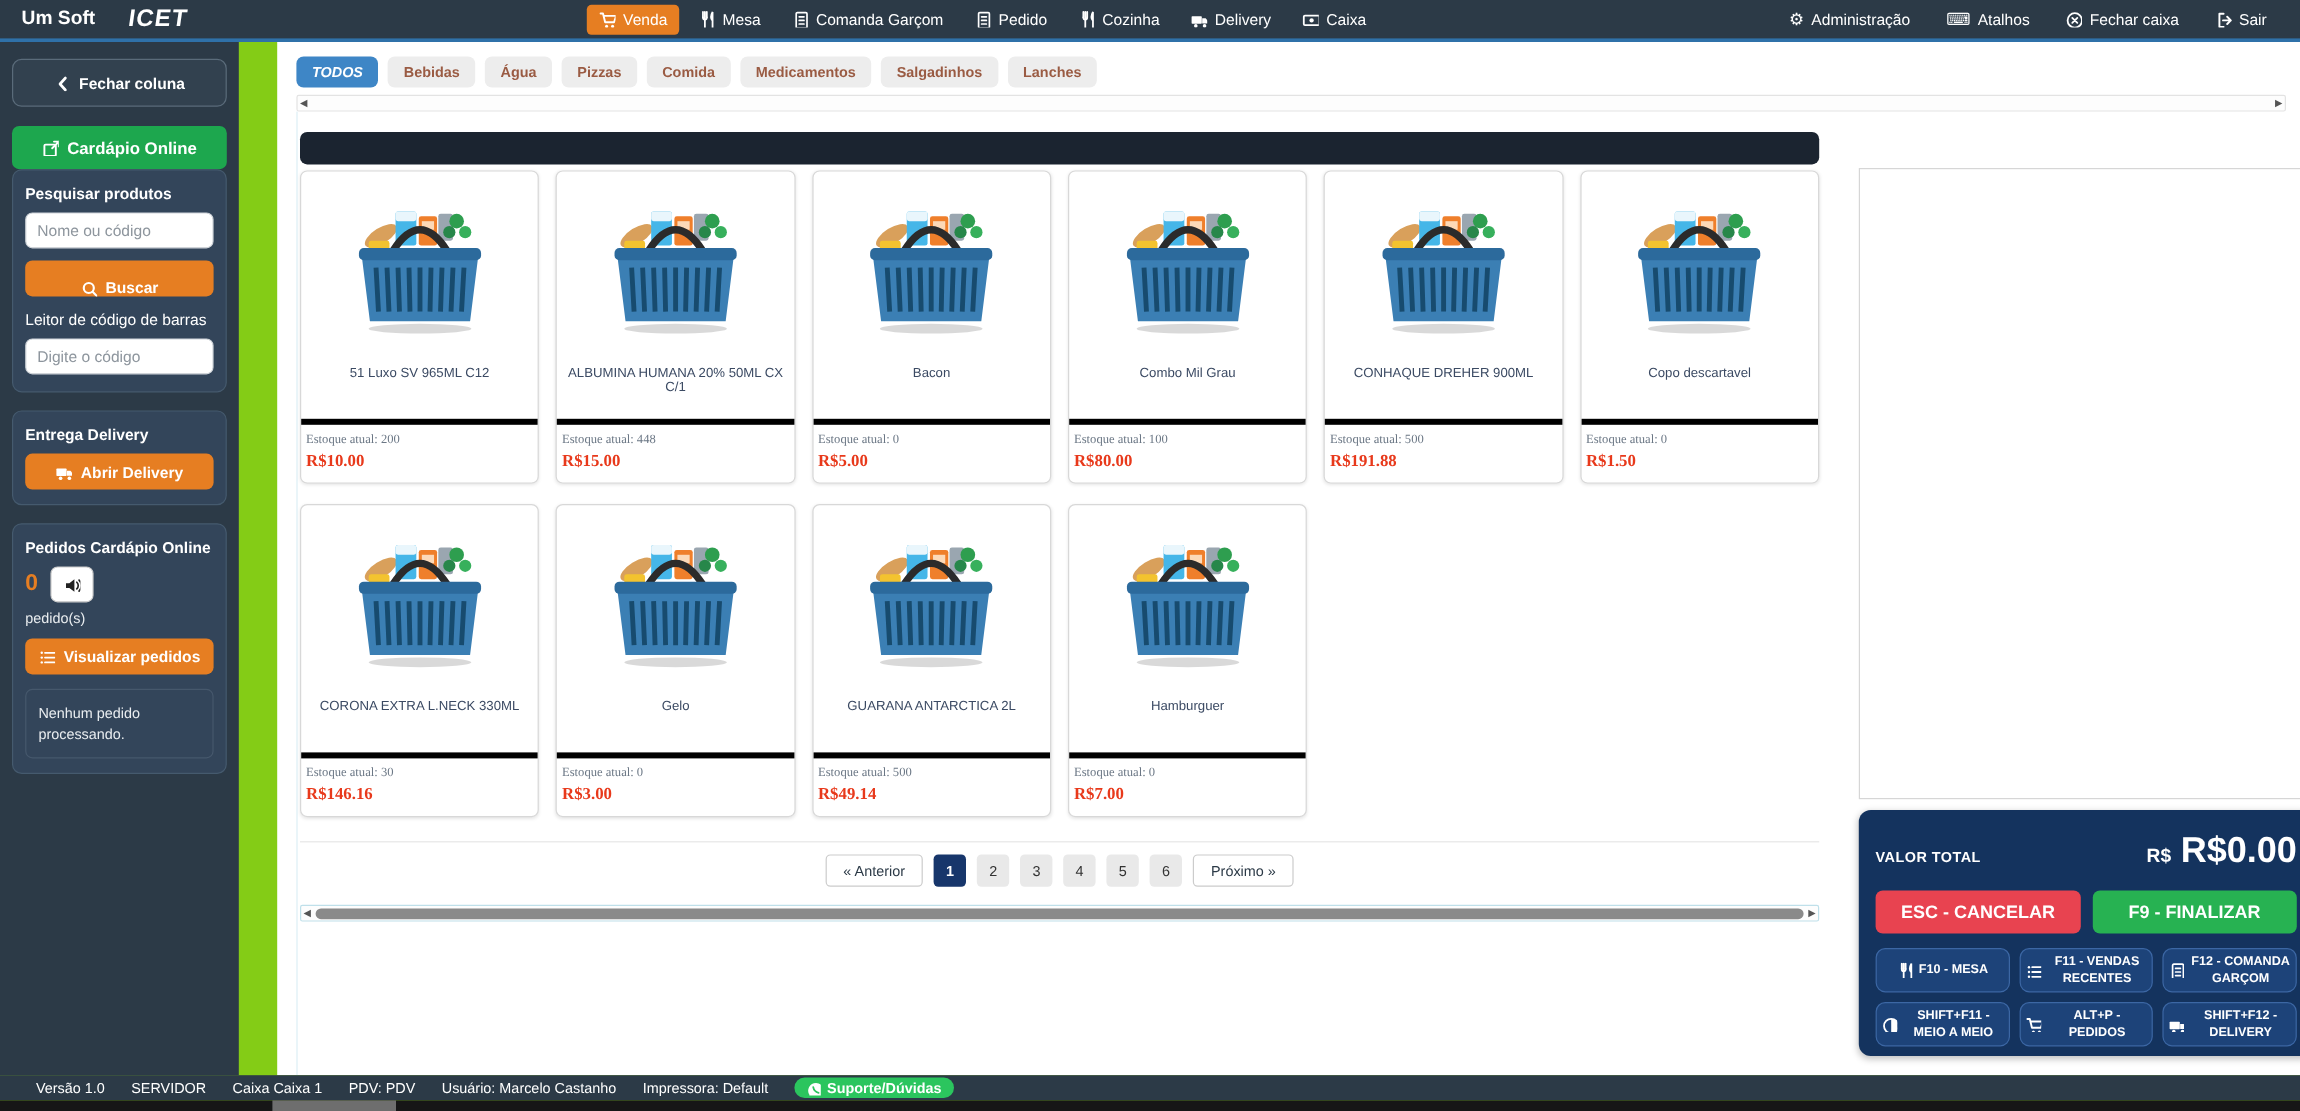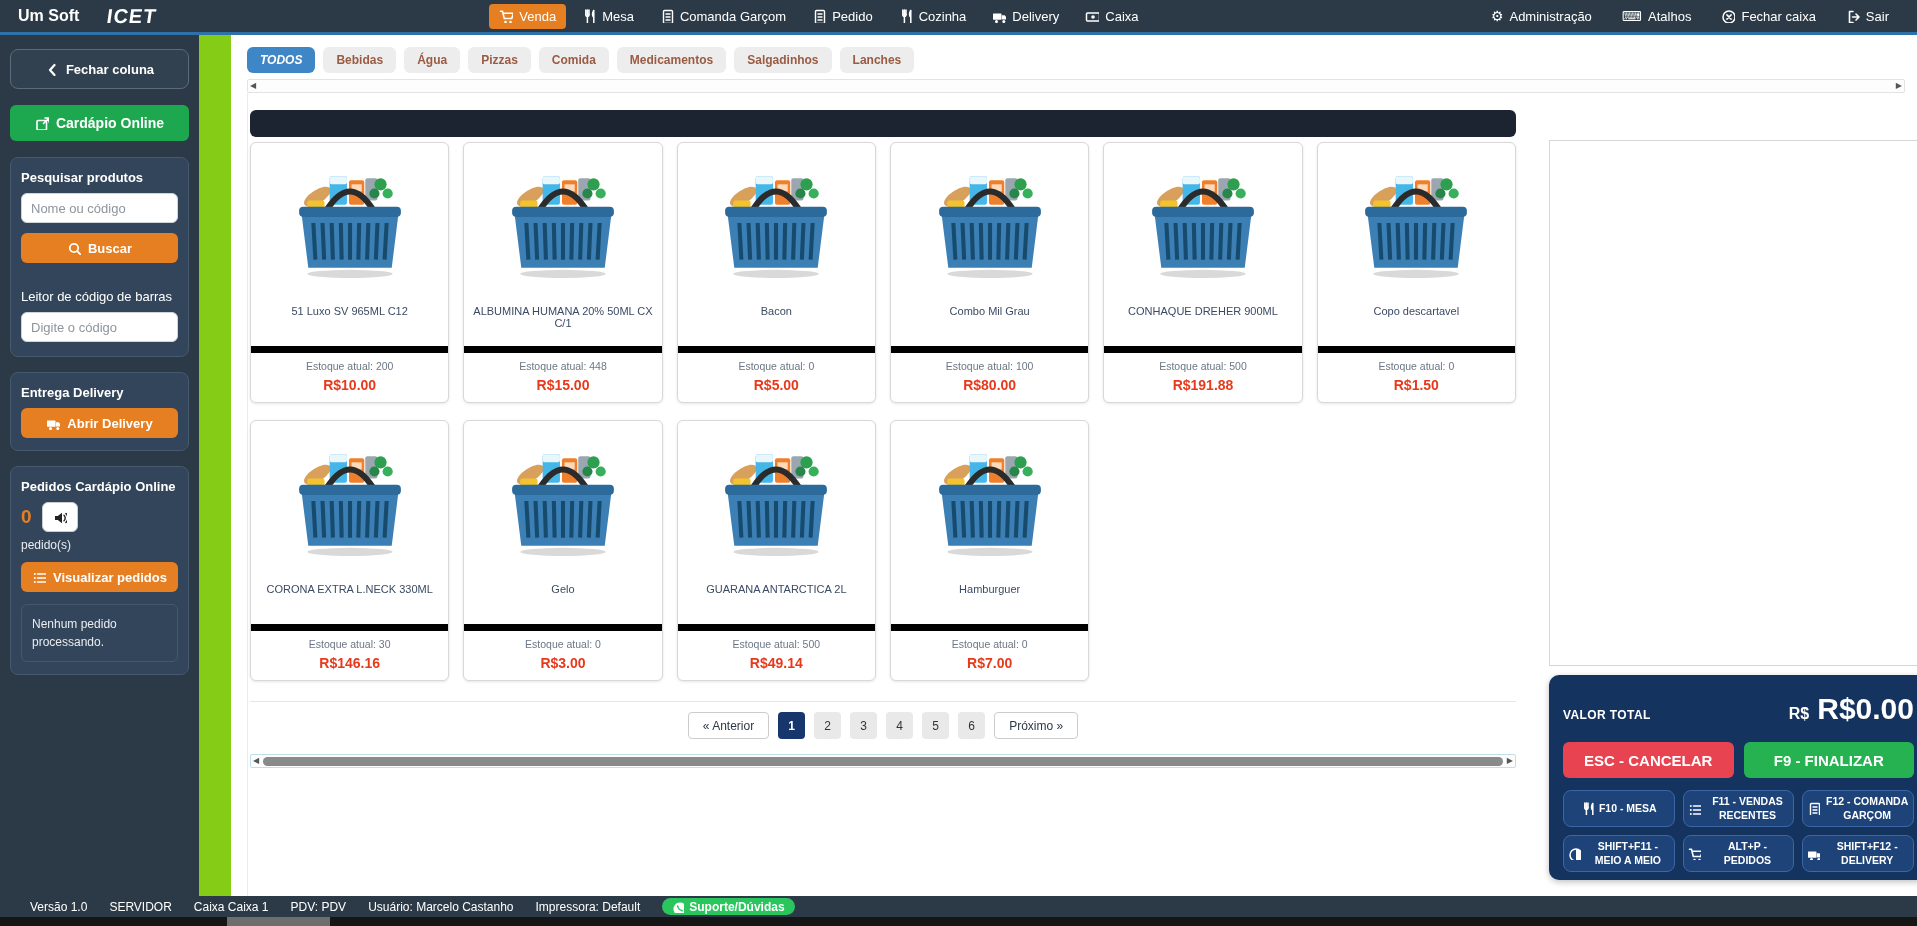--- a/index.html
+++ b/index.html
@@ -23,21 +23,21 @@
   
   .bodyrow { flex:1 1 auto; display:flex; min-height:0;gap:32px; }
 
   
   .sidebar { width:199px; background:#2c3a47; padding:14px 10px; color:#fff; flex:0 0 auto; overflow:hidden; }
   .btn { border:none; border-radius:6px; font-weight:bold; cursor:pointer;
          display:flex; align-items:center; justify-content:center; gap:7px;
          font-family:inherit; }
   .close-col { width:100%; height:40px; background:#32414f; border:1px solid #5a6b7a;
                color:#fff; font-size:13px; border-radius:8px; margin-bottom:16px; }
-  .cardapio { width:100%; height:36px; background:#1da74e; color:#fff; font-size:14px; margin-bottom:16px; }
+  .cardapio { width:100%; height:36px; background:#1da74e; color:#fff; font-size:14px; margin-bottom:0; }
   .side-card { background:#33455a; border:1px solid #455a6e; border-radius:8px; padding:12px 10px; margin-bottom:15px; }
   .side-label { font-size:13px; font-weight:bold; margin-bottom:8px; display:block; }
   .side-label.thin { font-weight:normal; }
   .side-input { width:100%; height:30px; border-radius:6px; border:1px solid #cfd4d9; padding:0 9px;
                 font-size:13px; font-family:inherit; color:#333; margin-bottom:10px; }
   .side-input::placeholder { color:#8d959d; }
   .orange-btn { width:100%; height:30px; background:#e67e22; color:#fff; font-size:13px; }
   .count-row { display:flex; align-items:center; gap:10px; margin:4px 0 6px; }
   .order-count { color:#e67e22; font-size:19px; font-weight:bold; }
   .sound-btn { width:36px; height:30px; background:#fff; border:1px solid #ccc; border-radius:6px;
@@ -63,21 +63,21 @@
 
   .workarea { flex:1; display:flex; min-height:0; }
   .products-col { width:1269px; flex:0 0 auto; margin-left:16px; border-left:1px solid #ddeef5; padding-left:2px; }
   .announce { height:27px; background:#1b2430; border-radius:6px; margin-top:17px; }
 
   .grid { display:grid; grid-template-columns:repeat(6,1fr); gap:17px 14px; margin-top:5px; }
   .pcard { background:#fff; border:1px solid #d8d8d8; border-radius:6px; height:261px;
            box-shadow:0 1px 3px rgba(0,0,0,.10); display:flex; flex-direction:column; cursor:pointer; }
   .pimg { height:152px; display:flex; align-items:center; justify-content:center; padding-top:8px; }
   .pname { font-size:11px; color:#3b4a63; text-align:center; padding:10px 6px 0; flex:1; }
-  .pfoot { border-top:7px solid #000000; padding:7px 4px 9px; text-align:center; }
+  .pfoot { border-top:5px solid #000000; padding:7px 4px 9px; text-align:left;font-family:Liberation Serif, serif; }
   .pstock { font-size:10.5px; color:#6b7785; margin-bottom:5px; }
   .pprice { font-size:14px; font-weight:bold; color:#e8391b; }
 
   .pag-sep { border-top:1px solid #e6e6e6; margin-top:20px; }
   .pagination { display:flex; justify-content:center; align-items:center; gap:9px; margin-top:10px; }
   .pg { height:27px; min-width:27px; border-radius:4px; border:1px solid #ccc; background:#fff;
         font-size:12px; color:#2c3a47; display:flex; align-items:center; justify-content:center;
         padding:0 14px; cursor:pointer; font-family:inherit; }
   .pg.num { padding:0; width:27px; background:#e9e9e9; border:none; color:#333; }
   .pg.num.active { background:#17366b; color:#fff; font-weight:bold; }
@@ -288,21 +288,21 @@
       <button class="btn cardapio">
         <svg class="ic">
             <use href="#i-extlink"></use>
           </svg>
         <span>Cardápio Online</span>
       </button>
 
       <div class="side-card">
         <span class="side-label">Pesquisar produtos</span>
         <input class="side-input" placeholder="Nome ou código" style="">
-        <button class="btn orange-btn" style="margin-bottom:26px;">
+        <button class="btn orange-btn" style="margin-bottom:12px;align-items:flex-end;">
           <svg class="ic">
               <use href="#i-search"></use>
             </svg>
           <span>Buscar</span>
         </button>
         <span class="side-label thin">Leitor de código de barras</span>
         <input class="side-input" style="margin-bottom: 2px;" placeholder="Digite o código">
       </div>
 
       <div class="side-card">

